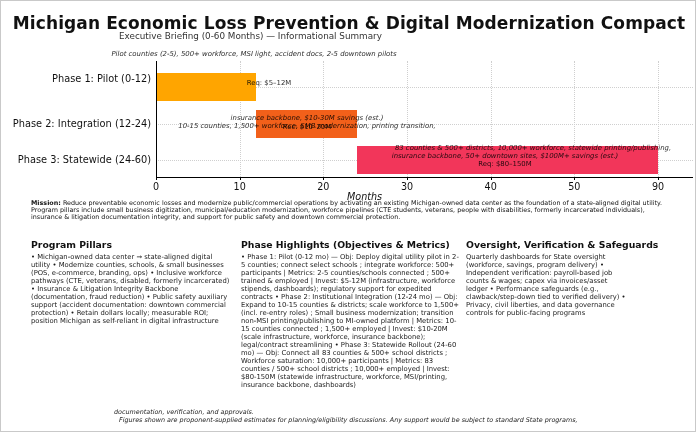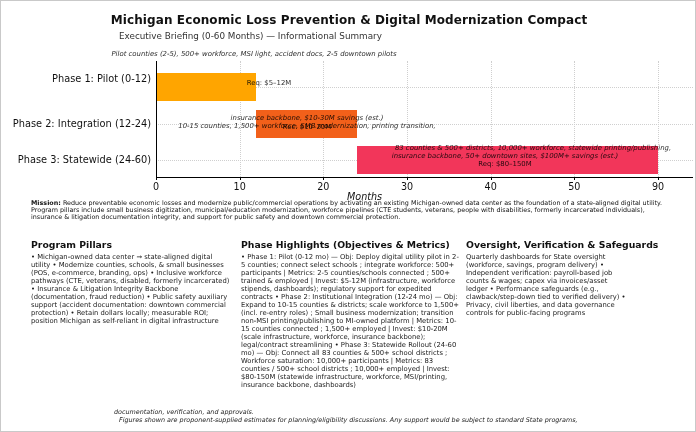--- a/index.html
+++ b/index.html
@@ -2,21 +2,21 @@
 <html><head>
 <meta charset="utf-8">
 <style>
   html,body{margin:0;padding:0;background:#fff;}
   #page{
     position:relative;width:696px;height:432px;background:#ffffff;
     font-family:"DejaVu Sans","Liberation Sans",sans-serif;color:#111;
     box-sizing:border-box;border:1px solid #c9c9c9;overflow:hidden;
   }
   .abs{position:absolute;}
-  #title{top:12px;left:0;width:696px;text-align:center;font-size:12px;font-weight:bold;letter-spacing:0.1px;}
+  #title{top:12px;left:0;width:696px;text-align:center;font-size:17px;font-weight:bold;letter-spacing:0.1px;}
   #subtitle{top:30px;left:118px;font-size:8.8px;color:#333;}
   
   #chart{top:0;left:0;width:696px;height:200px;}
   .spine-y{background:#000;width:1px;}
   .spine-x{background:#000;height:1px;}
   .vgrid{border-left:1px dotted #cfcfcf;width:0;}
   .hgrid{border-top:1px dotted #cfcfcf;height:0;}
   .bar{height:28px;}
   .ytick{font-size:9.8px;color:#111;text-align:right;width:150px;left:0;}
   .xtick{font-size:9.6px;color:#111;width:40px;text-align:center;}

